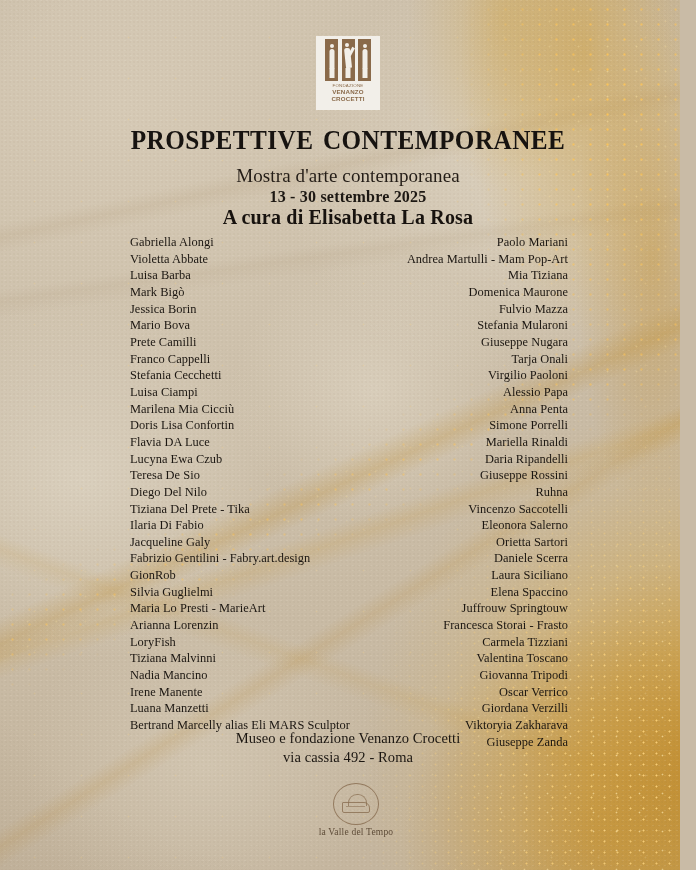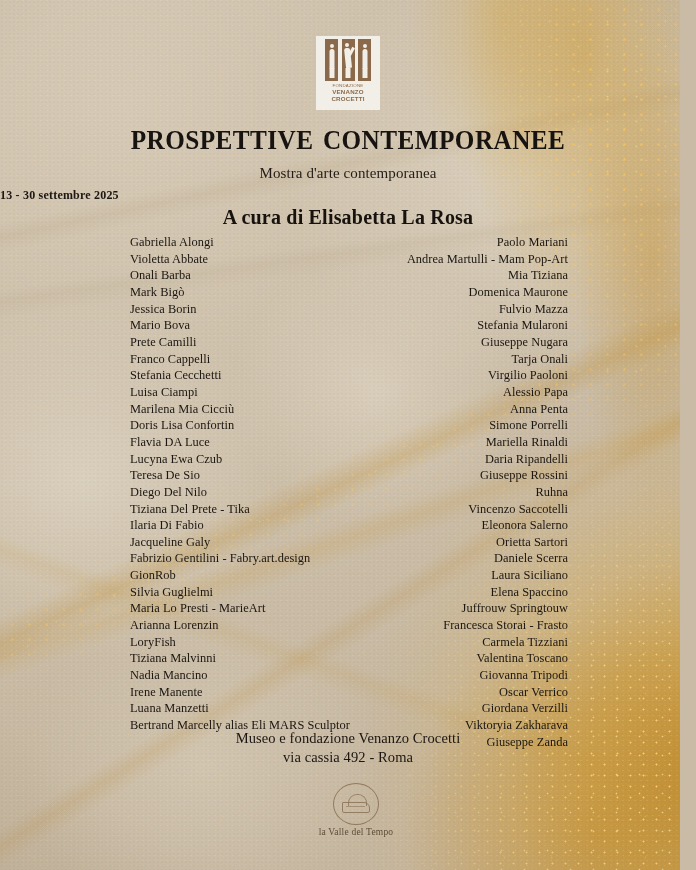--- a/index.html
+++ b/index.html
@@ -234,34 +234,34 @@
     transform: scaleX(0.90);
     font-variant: small-caps;
     text-transform: lowercase;
     white-space: nowrap;
   }
   .poster-title::first-letter { font-size: 40px; }
 
   .poster-subtitle {
     margin-top: 9px;
     font-family: "Liberation Serif", serif;
-    font-size: 15px;
+    font-size: 19px;
     color: #241d17;
     letter-spacing: .1px;
   }
 
   .date-line {
     position: absolute;
     top: 188px;
     left: 0;
     right: 0;
-    text-align: left;
+    text-align: center;
     font-family: "Liberation Serif", serif;
     font-weight: bold;
-    font-size: 12px;
+    font-size: 16px;
     color: #1d1813;
     letter-spacing: .2px;
   }
 
   .curator-line {
     position: absolute;
     top: 206px;
     left: 0;
     right: 0;
     text-align: center;
@@ -447,21 +447,21 @@
       <div class="poster-subtitle">Mostra d'arte contemporanea</div>
     </div>
 
     <div class="date-line">13 - 30 settembre 2025</div>
     <div class="curator-line">A cura di Elisabetta La Rosa</div>
 
     <div class="names-area">
       <div class="col col-left">
           <div class="name">Gabriella Alongi</div>
           <div class="name">Violetta Abbate</div>
-          <div class="name">Onali Barba</div>
+          <div class="name">Luisa Barba</div>
           <div class="name">Mark Bigò</div>
           <div class="name">Jessica Borin</div>
           <div class="name">Mario Bova</div>
           <div class="name">Prete Camilli</div>
           <div class="name">Franco Cappelli</div>
           <div class="name">Stefania Cecchetti</div>
           <div class="name">Luisa Ciampi</div>
           <div class="name">Marilena Mia Cicciù</div>
           <div class="name">Doris Lisa Confortin</div>
           <div class="name">Flavia DA Luce</div>

